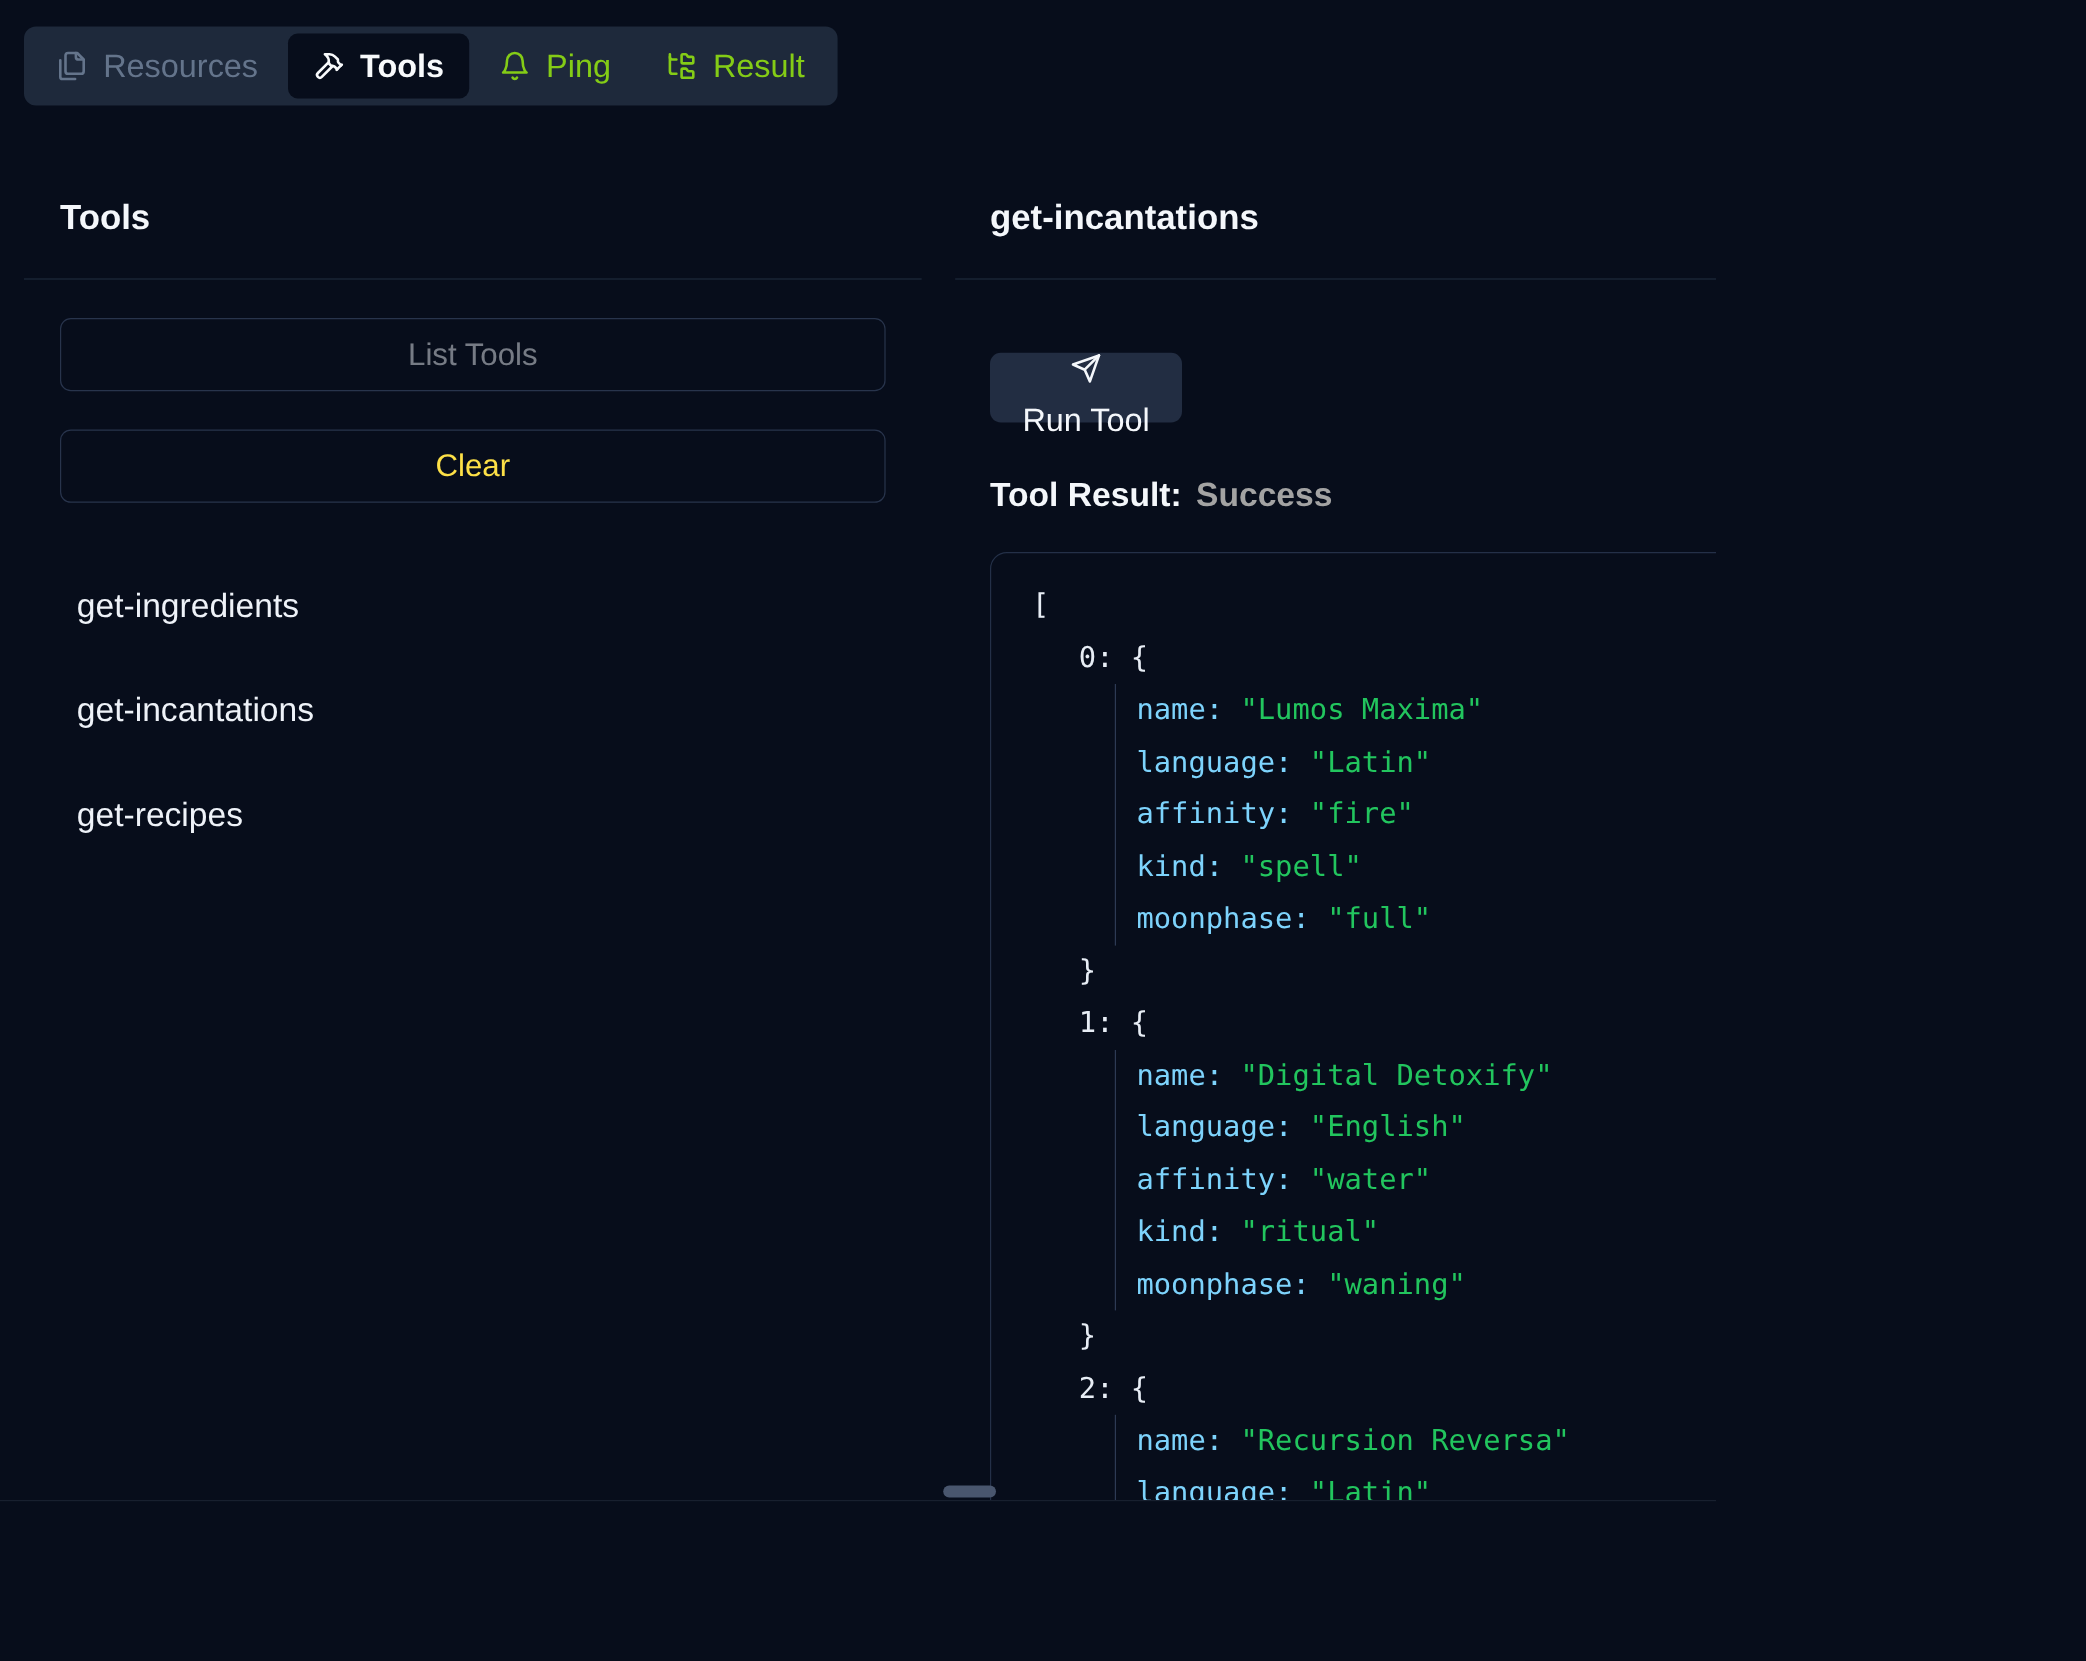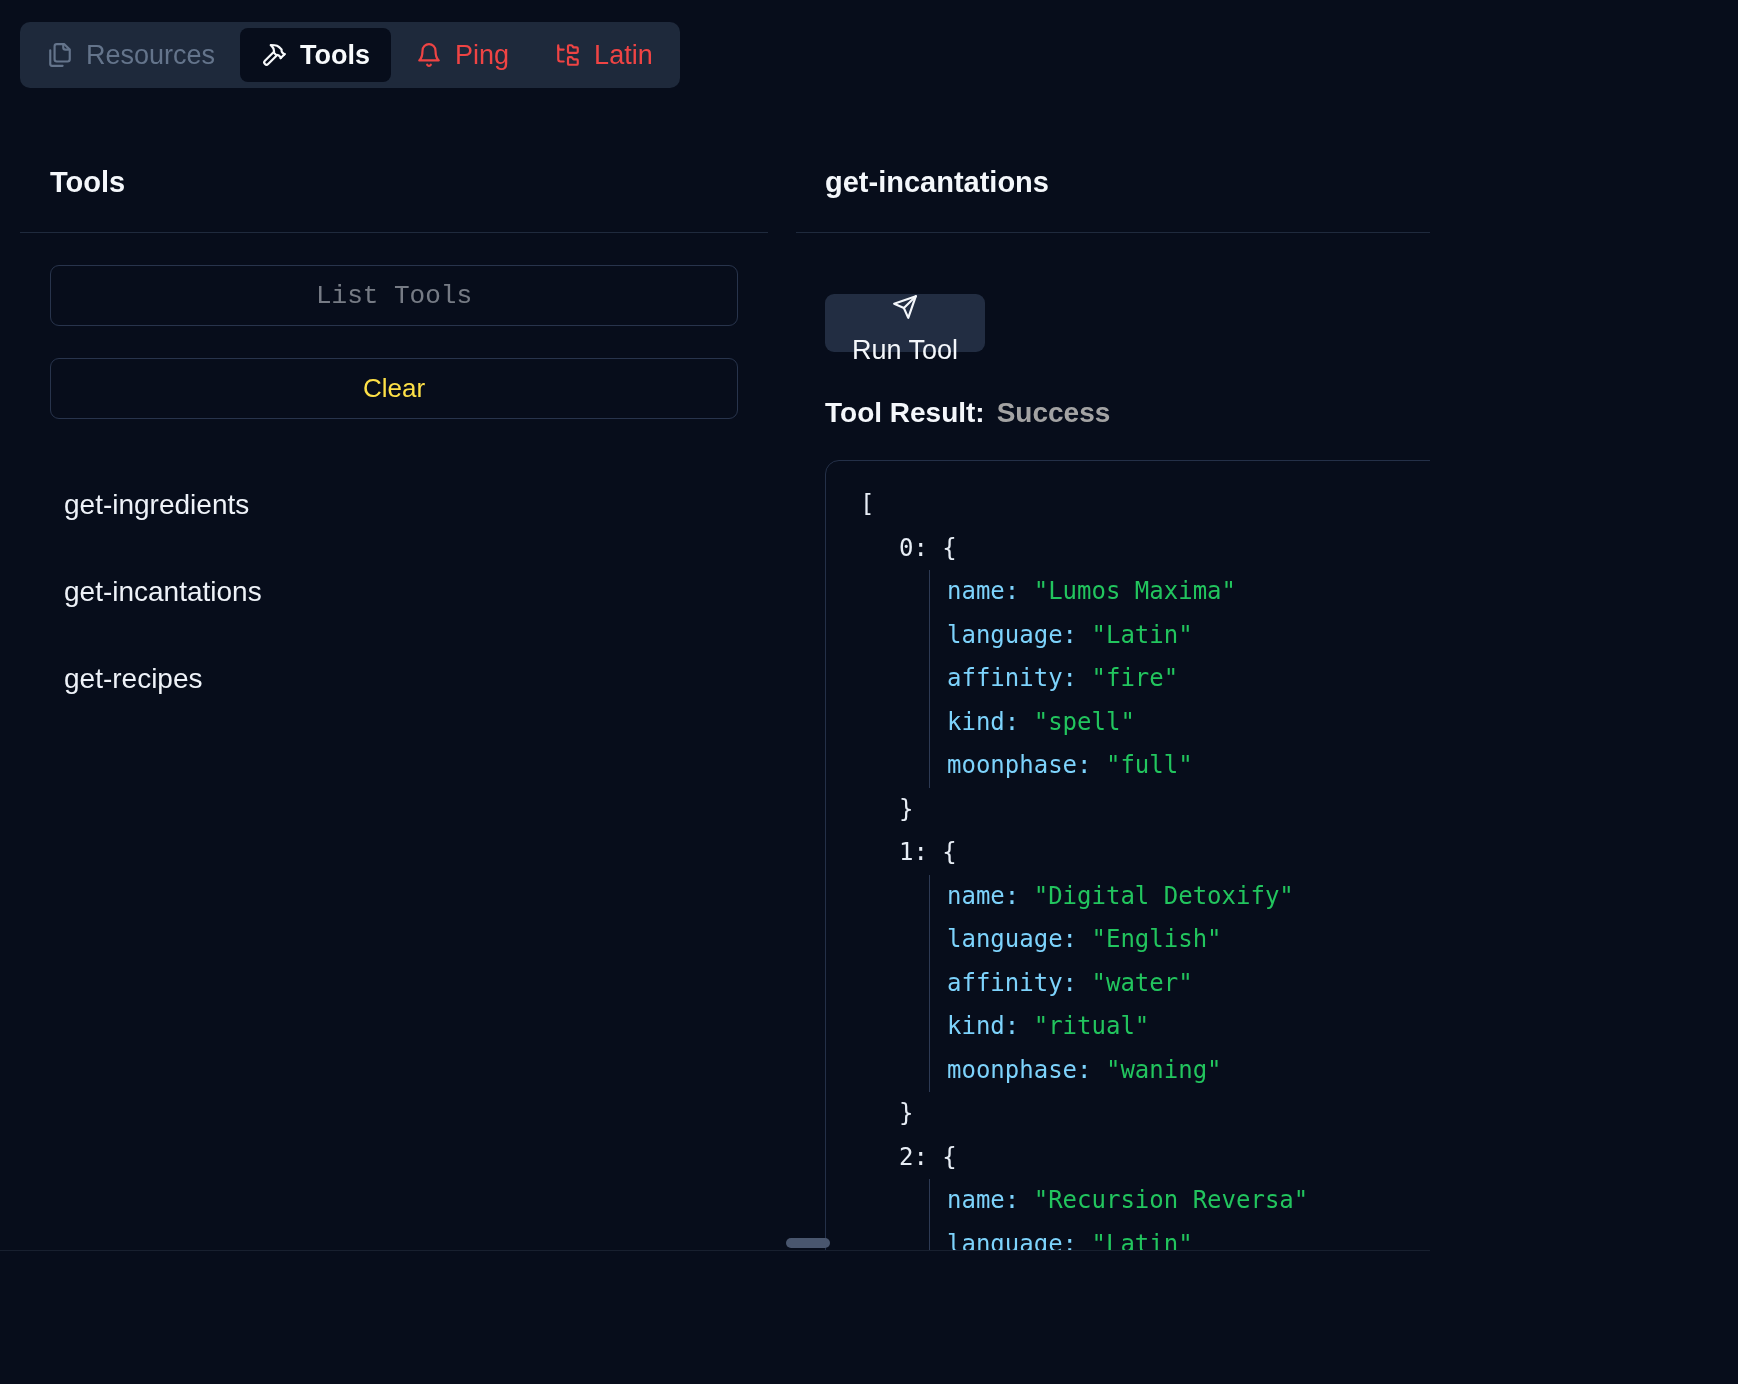--- a/index.html
+++ b/index.html
@@ -18,41 +18,41 @@
     position: absolute; left: 20px; top: 22px;
     display: inline-flex; align-items: center;
     height: 66px; padding: 6px; gap: 4px;
     background: #1e293b; border-radius: 10px;
   }
   .tab {
     display: inline-flex; align-items: center; gap: 13px;
     height: 54px; padding: 0 21px;
     background: none; border: none; border-radius: 8px;
     font-family: inherit; font-size: 27px; font-weight: 500;
-    color: #ef4444; cursor: pointer; white-space: nowrap;
+    color: #84cc16; cursor: pointer; white-space: nowrap;
   }
   .tab.muted { color: #64748b; }
   .tab.active { background: #070d1b; color: #f8fafc; font-weight: 600; }
   .ticon { display: inline-flex; }
   .ticon svg { width: 26px; height: 26px; display: block; }
 
   
   .pane-left  { position: absolute; left: 20px;  top: 140px; width: 748px; }
   .pane-right { position: absolute; left: 796px; top: 140px; width: 732px; }
   .pane-title { margin: 26px 0 0 30px; font-size: 29px; font-weight: 600; color: #f4f7fb; }
   .pane-right .pane-title { margin-left: 29px; }
   .hrule { margin-top: 33px; border: none; border-top: 1px solid #1f2a3d; height: 0; width: 100%; }
 
   .btn-outline {
     display: block; width: calc(100% - 60px); margin: 32px 30px 0 30px;
     height: 61px; background: transparent;
     border: 1px solid #28344c; border-radius: 9px;
     font-family: inherit; font-size: 26px; color: #fde047; cursor: pointer;
   }
-  .btn-outline.disabled { color: rgba(241,245,249,0.48); font-family: Liberation Mono, monospace; }
+  .btn-outline.disabled { color: rgba(241,245,249,0.48); }
 
   .tool-list { list-style: none; margin: 68px 0 0 44px; text-align: right; }
   .tool-list li {
     font-size: 28px; color: #eef2f8; line-height: 35px;
     margin-bottom: 52px; cursor: pointer; width: max-content;
   }
 
   
   .run-btn {
     display: inline-flex; align-items: center; gap: 15px;
@@ -133,21 +133,21 @@
       </button>
       <button class="tab">
         <span class="ticon">
           <svg viewBox="0 0 24 24" fill="none" stroke="currentColor" stroke-width="2" stroke-linecap="round" stroke-linejoin="round">
               <path d="M20 10a1 1 0 0 0 1-1V6a1 1 0 0 0-1-1h-2.5a1 1 0 0 1-.8-.4l-.9-1.2A1 1 0 0 0 15 3h-2a1 1 0 0 0-1 1v5a1 1 0 0 0 1 1Z"></path>
               <path d="M20 21a1 1 0 0 0 1-1v-3a1 1 0 0 0-1-1h-2.5a1 1 0 0 1-.8-.4l-.9-1.2a1 1 0 0 0-.8-.4h-2a1 1 0 0 0-1 1v5a1 1 0 0 0 1 1Z"></path>
               <path d="M3 5a2 2 0 0 0 2 2h3"></path>
               <path d="M3 3v13a2 2 0 0 0 2 2h3"></path>
             </svg>
         </span>
-        <span>Latin</span>
+        <span>Result</span>
       </button>
     </nav>
 
     <section class="pane-left">
       <h2 class="pane-title">Tools</h2>
       <div class="hrule"></div>
       <button class="btn-outline disabled">List Tools</button>
       <button class="btn-outline">Clear</button>
       <ul class="tool-list">
         <li>get-ingredients</li>

